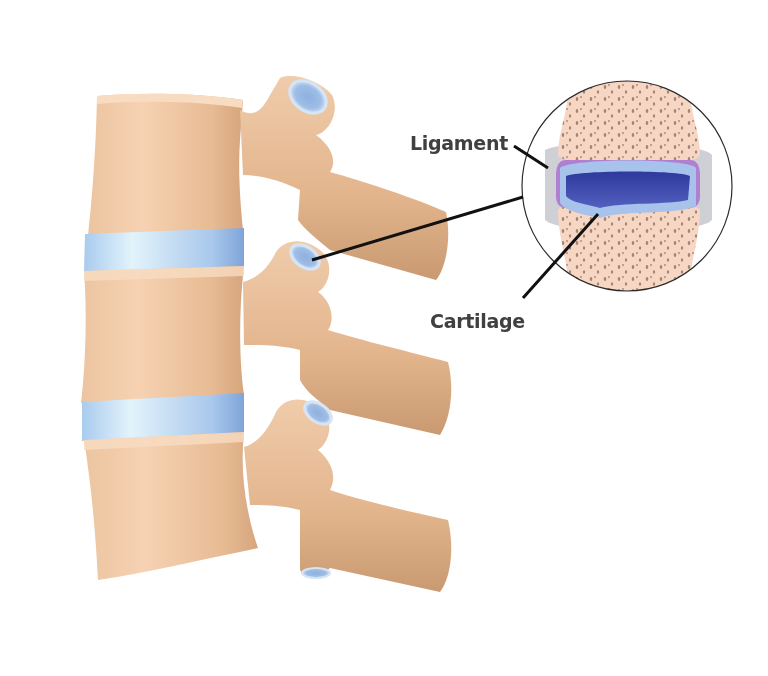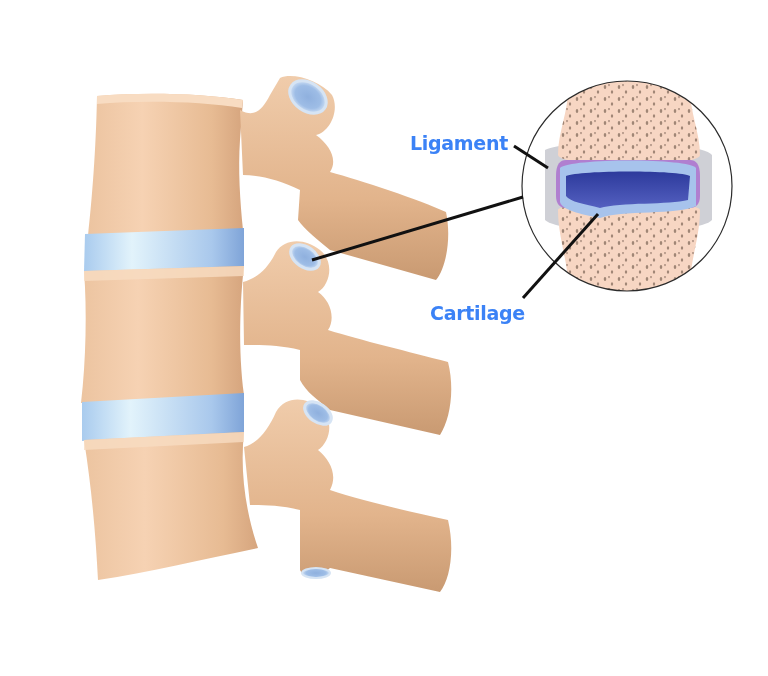--- a/index.html
+++ b/index.html
@@ -1,18 +1,18 @@
 <!DOCTYPE html>
 <html><head>
 <meta charset="utf-8">
 <style>
   html, body { margin: 0; padding: 0; background: #ffffff; }
   body { width: 768px; height: 676px; position: relative; overflow: hidden; font-family: "DejaVu Sans", sans-serif; }
   #diagram { position: absolute; left: 0; top: 0; }
-  .label { position: absolute; font-family: "DejaVu Sans", sans-serif; font-weight: bold; font-size: 19px; color: #3b82f6; letter-spacing: -0.3px; }
+  .label { position: absolute; font-family: "DejaVu Sans", sans-serif; font-weight: bold; font-size: 19px; color: #404040; letter-spacing: -0.3px; }
 </style>
 </head>
 <body>
 
 <svg id="diagram" width="768" height="676" viewBox="0 0 768 676" xmlns="http://www.w3.org/2000/svg">
   <defs>
     <linearGradient id="boneBody" x1="0" y1="0" x2="1" y2="0">
       <stop offset="0" stop-color="#ecc4a0"></stop>
       <stop offset="0.35" stop-color="#f6d2b3"></stop>
       <stop offset="0.8" stop-color="#e7bb93"></stop>
@@ -97,13 +97,13 @@
     </g>
     <circle cx="627" cy="186" r="105" fill="none" stroke="#2b2b2b" stroke-width="1.2"></circle>
   </g>
 
   <line x1="312" y1="260" x2="523" y2="197" stroke="#111111" stroke-width="3"></line>
   <line x1="514" y1="146" x2="548" y2="168" stroke="#111111" stroke-width="3"></line>
   <line x1="523" y1="298" x2="598" y2="214" stroke="#111111" stroke-width="3"></line>
 </svg>
 
 <div class="label" style="left:410px; top:132px;">Ligament</div>
-<div class="label" style="left:430px; top:302px;">Cartilage</div>
+<div class="label" style="left:430px; top:310px;">Cartilage</div>
 
 </body></html>

